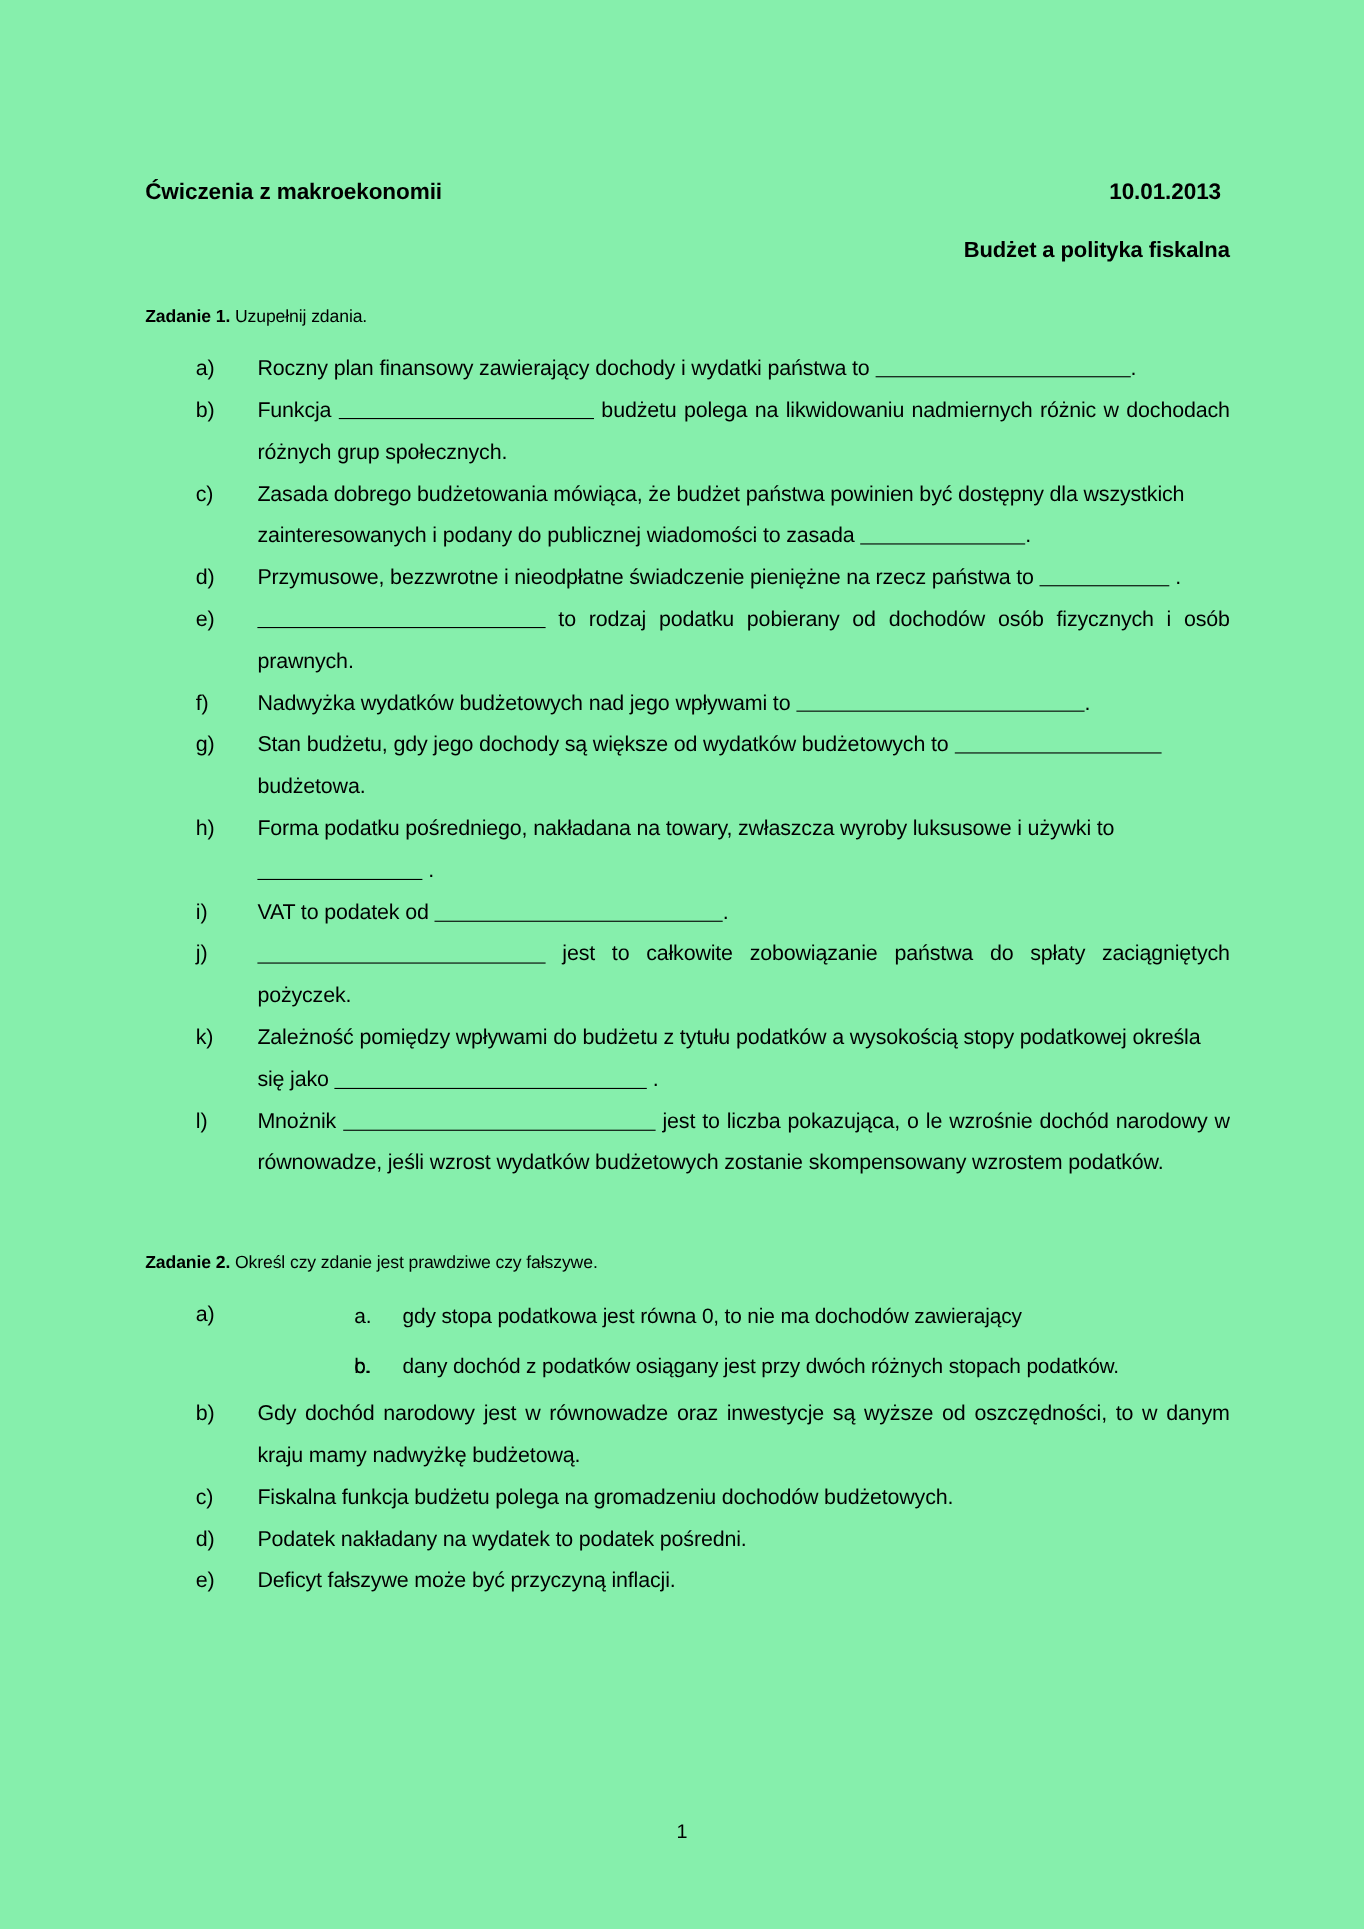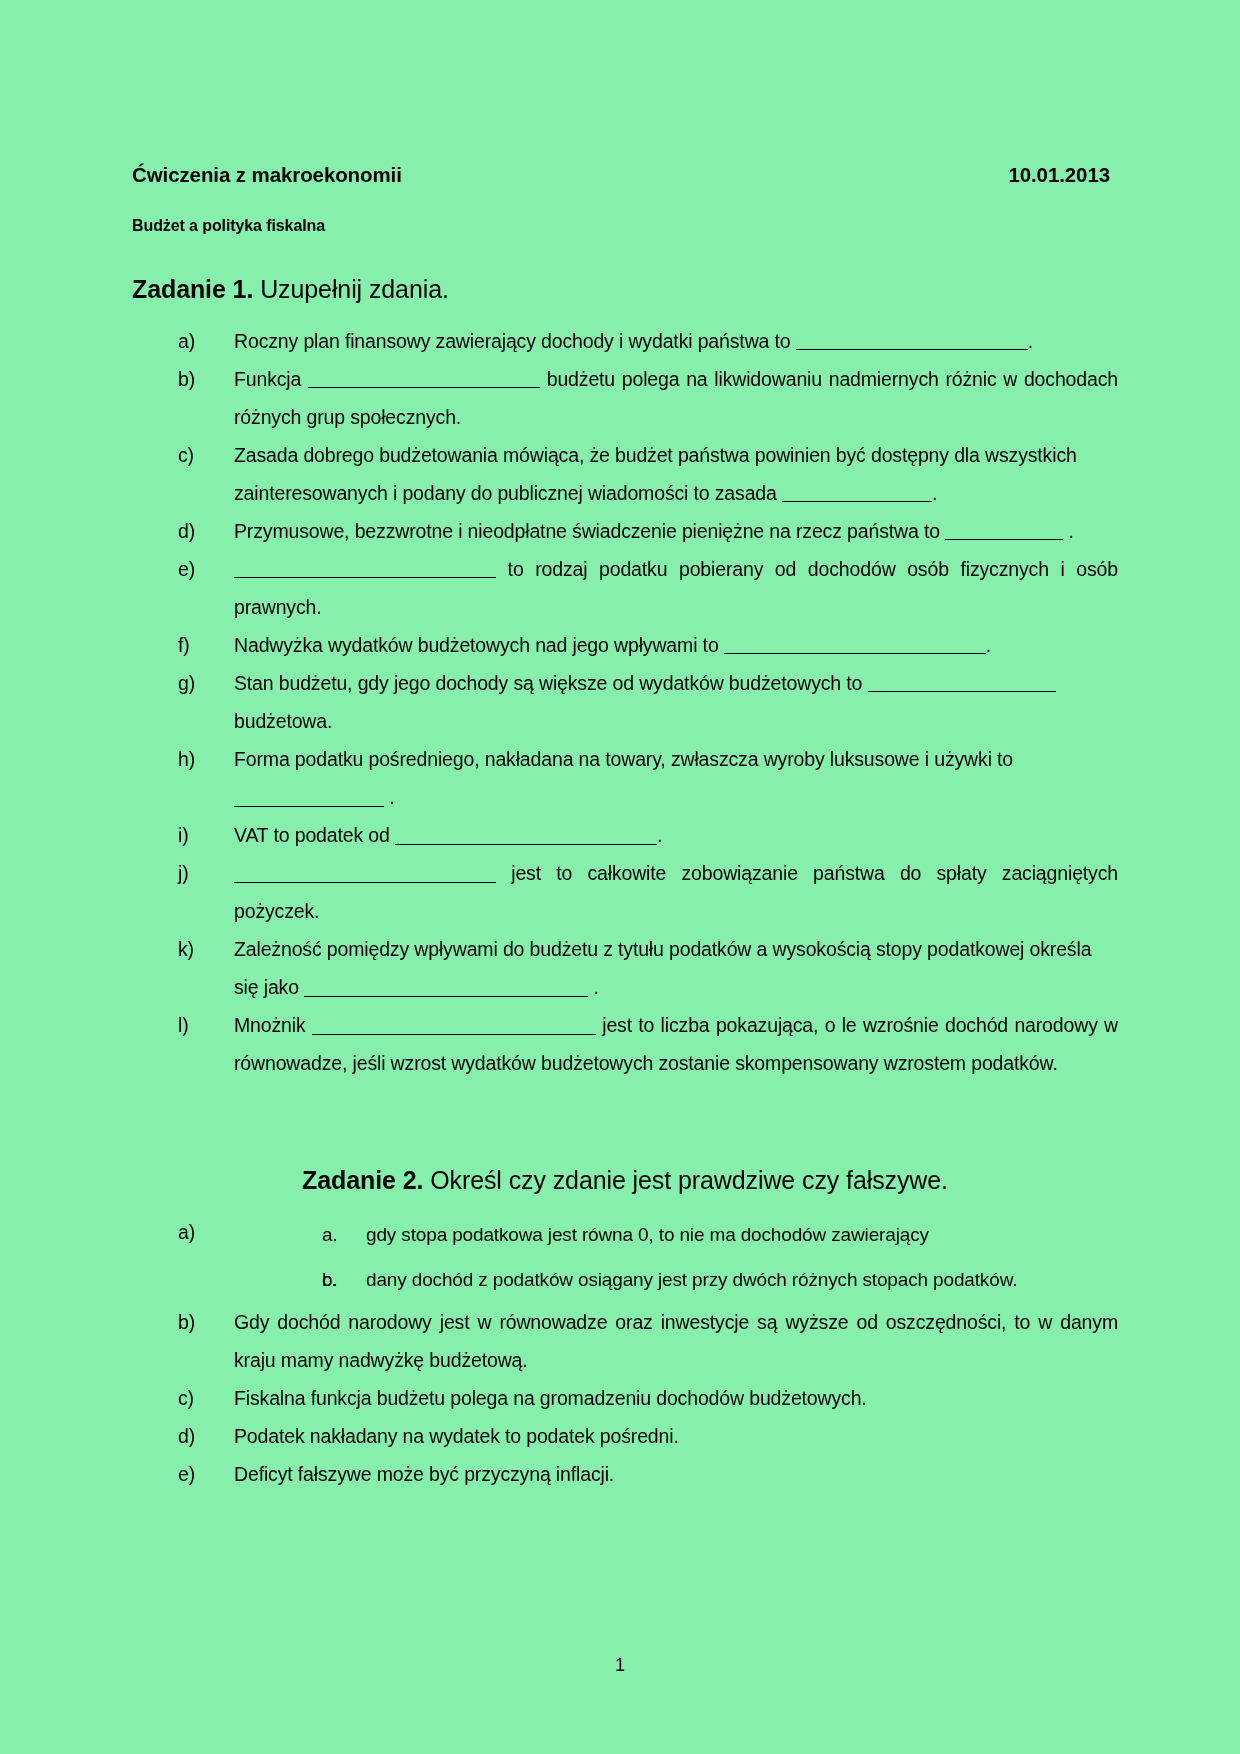--- a/index.html
+++ b/index.html
@@ -26,35 +26,35 @@
     display: flex;
     justify-content: space-between;
     align-items: baseline;
     font-weight: bold;
     font-size: 20.5px;
     letter-spacing: -0.1px;
   }
   .doc-header .date { margin-right: 8px; margin-top: 35px; }
 
   .doc-subtitle {
-    text-align: left;
+    text-align: right;
     font-weight: bold;
-    font-size: 16px;
+    font-size: 20px;
     margin-top: 30px;
     letter-spacing: -0.1px;
   }
 
   
   .task-heading {
-    font-size: 25px;
+    font-size: 16px;
     margin-top: 40px;
     letter-spacing: -0.1px;
   }
   .task-heading .lead { font-weight: bold; }
-  #task2-heading { margin-top: 84px; text-align: center; }
+  #task2-heading { margin-top: 64px; }
 
   
   ol.alpha-list {
     list-style: none;
     margin: 18px 0 0 0;
     padding: 0 0 0 46px;
   }
   ol.alpha-list > li {
     position: relative;
     padding-left: 56px;

